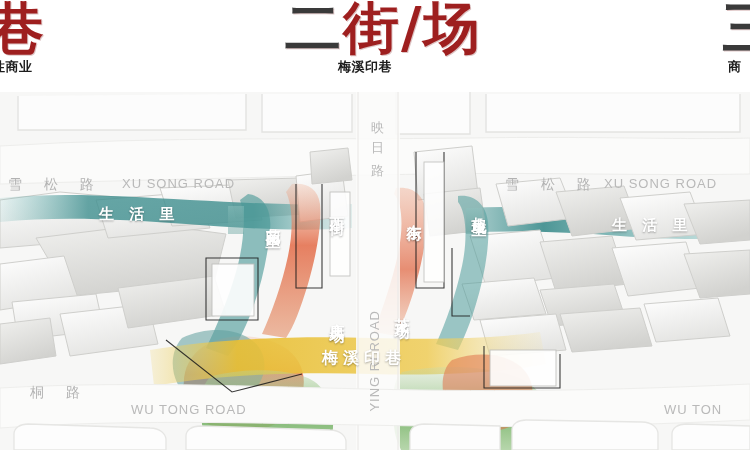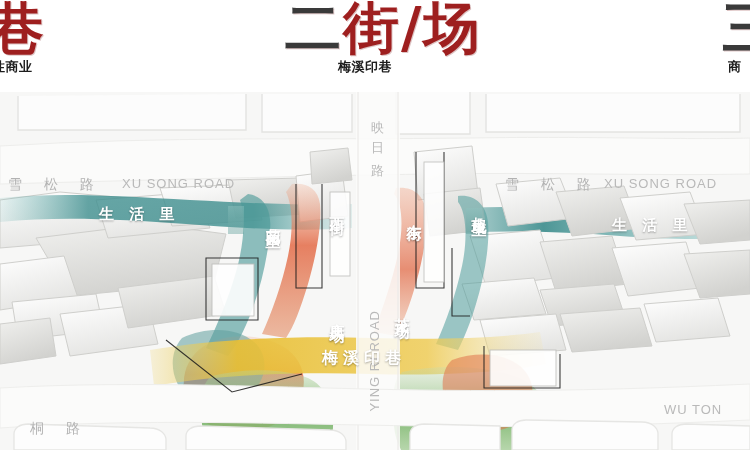--- a/index.html
+++ b/index.html
@@ -73,21 +73,21 @@
   .z-dongjie{left:404px;top:123px;font-size:15px;}
   .z-quwanli{left:469px;top:117px;font-size:15px;}
   .z-meixi{left:322px;top:260px;font-size:16px;}
   .z-qingdian{left:327px;top:222px;font-size:15px;}
   .z-yishu{left:392px;top:218px;font-size:15px;}
 
   .rl-xusong-cn-l{left:8px;top:88px;}
   .rl-xusong-en-l{left:122px;top:88px;}
   .rl-xusong-cn-r{left:505px;top:88px;}
   .rl-xusong-en-r{left:604px;top:88px;}
-  .rl-wutong-cn-l{left:30px;top:332px;}
+  .rl-wutong-cn-l{left:30px;top:296px;}
   .rl-wutong-en-l{left:131px;top:314px;}
   .rl-wutong-cn-r{left:521px;top:314px;}
   .rl-wutong-en-r{left:664px;top:314px;}
   .rl-yingri-cn{left:368px;top:22px;}
   .rl-yingri-en{left:367px;top:222px;}
 </style>
 </head>
 <body>
 
 <div class="page">
@@ -269,20 +269,21 @@
       </g>
     </svg>
 
     <div class="roadlabel cn rl-xusong-cn-l">雪 松 路</div>
     <div class="roadlabel rl-xusong-en-l">XU SONG ROAD</div>
 
     <div class="roadlabel cn rl-xusong-cn-r">雪 松 路</div>
     <div class="roadlabel rl-xusong-en-r">XU SONG ROAD</div>
 
     <div class="roadlabel cn rl-wutong-cn-l">桐 路</div>
+    <div class="roadlabel rl-wutong-en-l">WU TONG ROAD</div>
 
     <div class="roadlabel rl-wutong-en-r">WU TON</div>
 
     <div class="roadlabel vert rl-yingri-cn">映 日 路</div>
     <div class="roadlabel vert-en rl-yingri-en">YING RI ROAD</div>
 
     <div class="zone horiz z-shenghuoli-l">生 活 里</div>
     <div class="zone horiz z-shenghuoli-r">生 活 里</div>
     <div class="zone vert z-huayuanli">花园里</div>
     <div class="zone vert z-xijie">西街</div>

